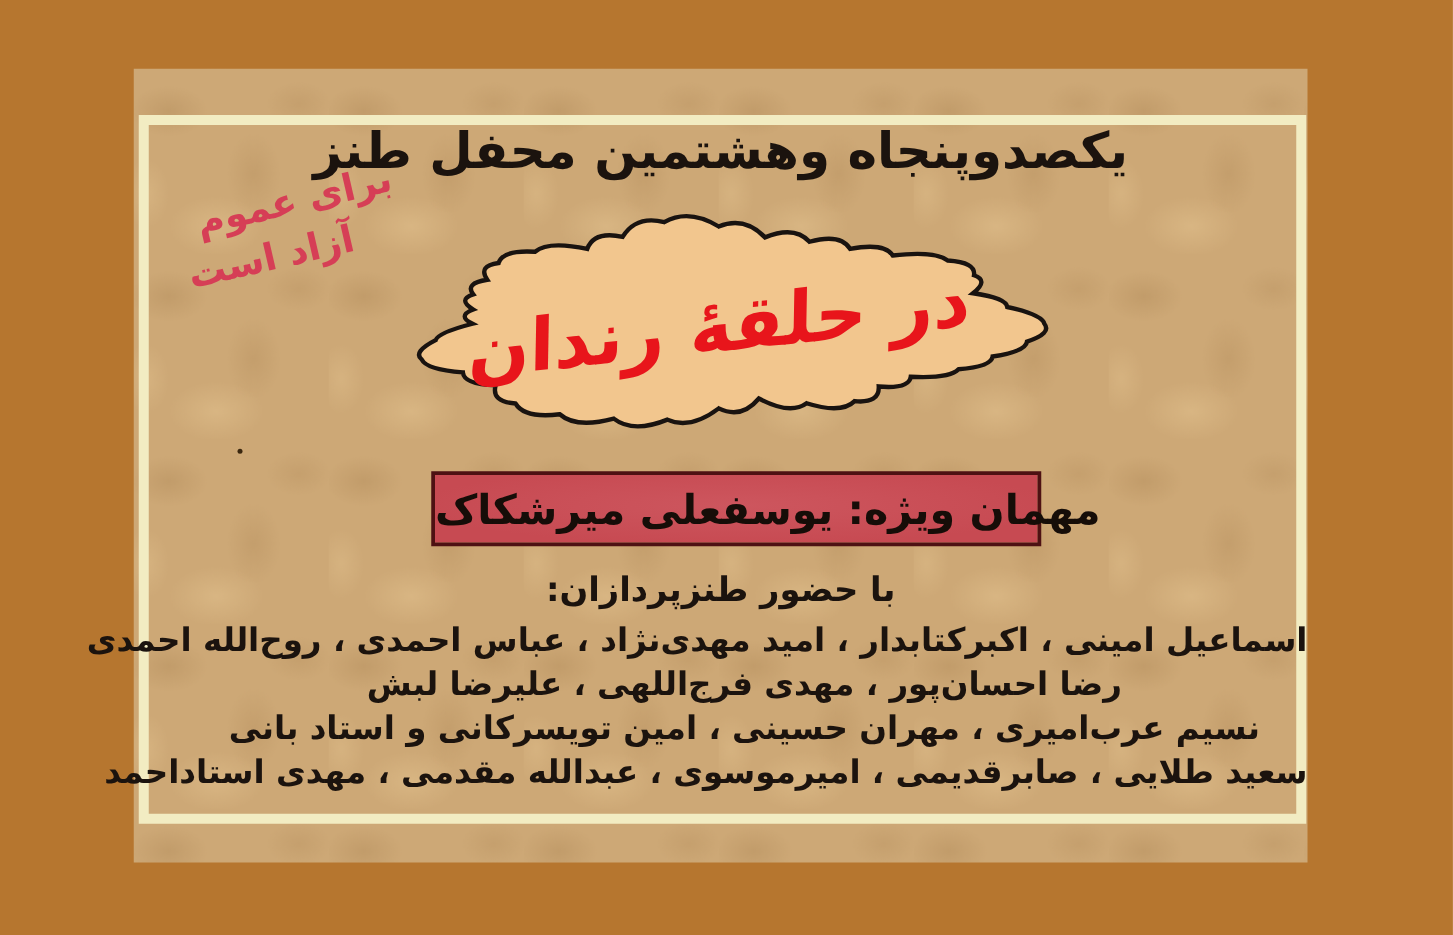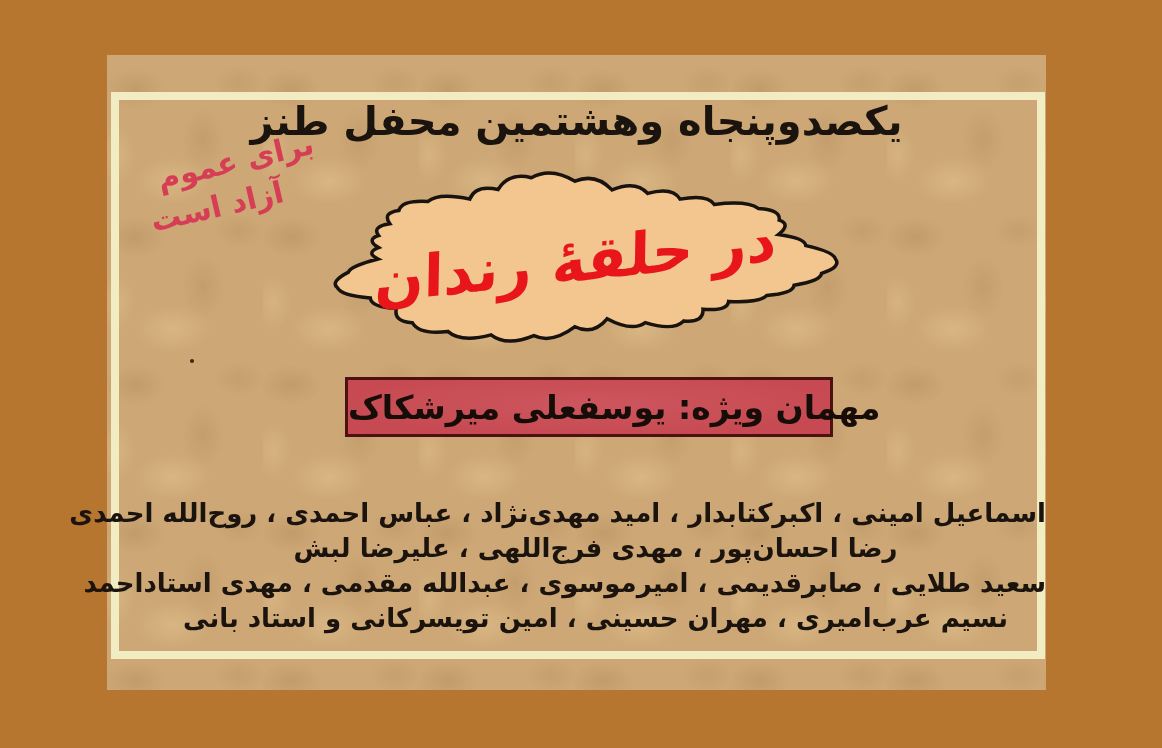--- a/index.html
+++ b/index.html
@@ -92,24 +92,25 @@
       <svg width="545" height="212" viewBox="0 0 545 212" aria-hidden="true">
         <path id="cloud-path" class="cloud" d="M532.5,104.0 Q538.6,111.7 518.6,118.3 Q517.7,126.1 491.1,130.2 Q490.1,138.4 463.8,140.4 Q456.9,147.9 425.6,146.4 Q424.3,156.3 400.0,154.2 Q400.7,167.9 380.7,165.9 Q370.2,176.4 342.3,167.6 Q329.2,177.2 304.1,163.8 Q290.1,180.6 272.0,171.7 Q249.2,189.0 230.9,180.7 Q203.5,191.9 188.0,179.9 Q157.7,187.9 144.8,176.4 Q116.7,179.9 109.4,167.8 Q89.9,166.6 93.5,153.3 Q68.2,152.6 67.3,142.9 Q38.2,140.7 34.3,132.5 Q27.0,126.6 45.5,117.1 Q47.3,111.2 75.0,104.0 Q62.3,97.7 75.6,92.6 Q62.7,84.7 75.6,80.5 Q68.6,71.6 86.8,68.8 Q79.1,57.6 95.9,55.4 Q98.9,44.8 125.0,46.4 Q135.5,37.4 166.8,44.1 Q172.3,29.5 195.1,34.5 Q205.9,17.0 228.4,22.7 Q248.0,11.6 272.0,26.2 Q292.5,17.7 309.0,34.9 Q332.7,25.1 344.6,38.4 Q369.5,31.5 377.1,44.1 Q404.6,39.0 411.2,49.4 Q444.7,45.4 455.2,53.4 Q477.9,54.8 476.2,65.2 Q488.4,69.3 475.4,79.6 Q502.0,83.3 502.8,90.6 Q530.6,96.7 532.5,104.0 Z"></path>
       </svg>
       <div class="calligraphy">در حلقهٔ رندان</div>
     </div>
 
     <div class="guest-box">
       <span>مهمان ویژه: یوسفعلی میرشکاک</span>
     </div>
 
+    <div class="presence">با حضور طنزپردازان:</div>
 
     <div class="names">
       <div class="line">اسماعیل امینی ، اکبرکتابدار ، امید مهدی‌نژاد ، عباس احمدی ، روح‌الله احمدی</div>
       <div class="line">رضا احسان‌پور ، مهدی فرج‌اللهی ، علیرضا لبش</div>
+      <div class="line">نسیم عرب‌امیری ، مهران حسینی ، امین تویسرکانی و استاد بانی</div>
       <div class="line">سعید طلایی ، صابرقدیمی ، امیرموسوی ، عبدالله مقدمی ، مهدی استاداحمد</div>
-      <div class="line">نسیم عرب‌امیری ، مهران حسینی ، امین تویسرکانی و استاد بانی</div>
     </div>
 
     <div class="speck"></div>
 
   </div>
 </div>
 
 </body></html>

